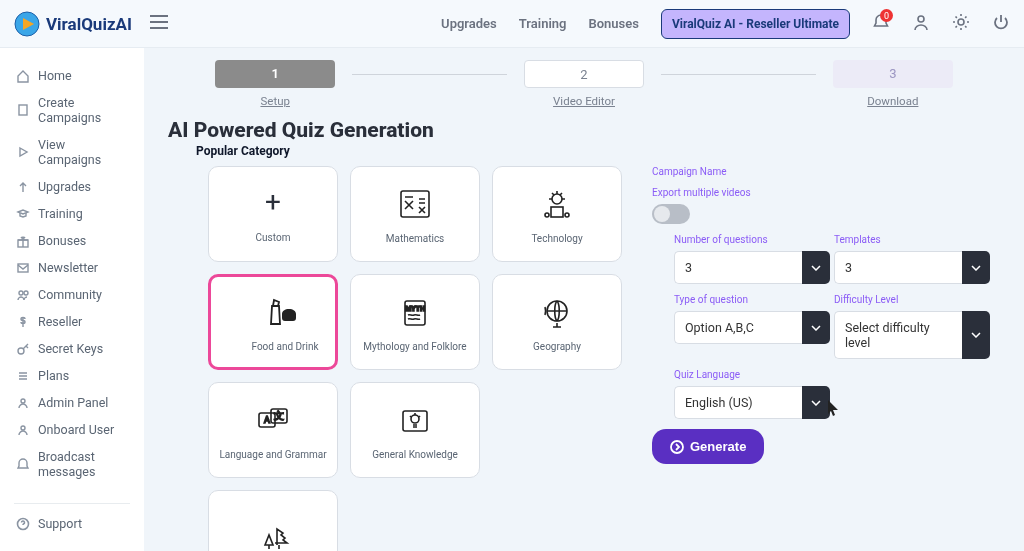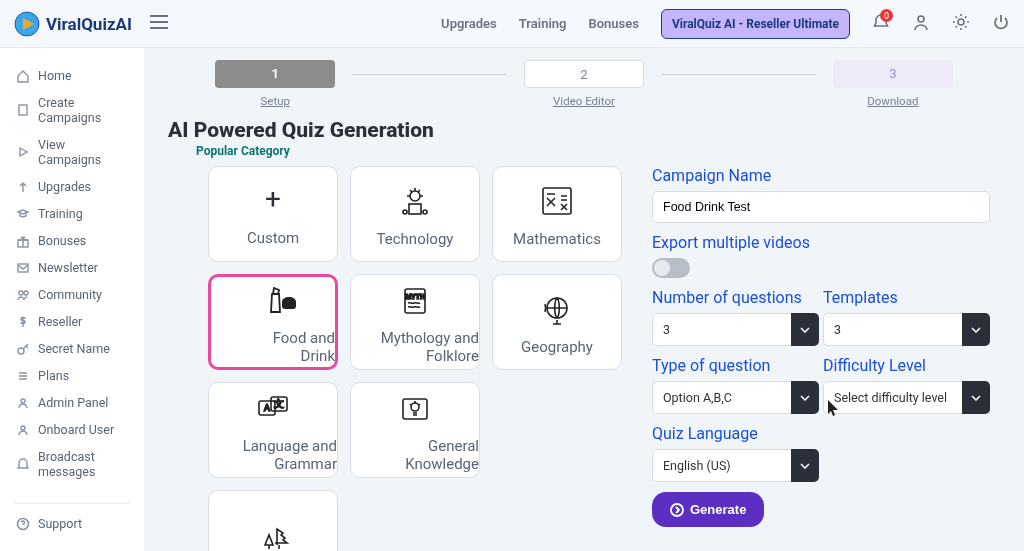--- a/index.html
+++ b/index.html
@@ -23,34 +23,34 @@
   .main { flex:1; padding:12px 24px; overflow:auto;}
   .stepper { display:flex; align-items:center; gap:0; margin:0 30px 10px 30px;}
   .step { flex:1; text-align:center;}
   .step-box { display:inline-block; width:120px; height:28px; line-height:28px; border-radius:4px; font-size:13px;}
   .step-1 .step-box { background:#8b8b8b; color:#fff; font-weight:600;}
   .step-2 .step-box { background:#fff; border:1px solid #d8dde4; color:#7a8290;}
   .step-3 .step-box { background:#ecebf7; color:#9b95c2;}
   .step-line { height:1px; background:#cfd4db; flex:1; margin-top:-20px;}
   .step-label { font-size:11.5px; color:#7a8290; margin-top:6px;text-decoration:underline;}
   h1.title { font-size:21px; font-weight:800; color:#2a2f3a; margin:8px 0 2px 0;}
-  .subtitle { font-size:12px; font-weight:700; color:#0f766e; margin-left:28px; margin-bottom:8px;}
+  .subtitle { font-size:12px; font-weight:700; color:#0f172a; margin-left:28px; margin-bottom:8px;}
   .content { display:flex; gap:30px;}
   .grid { display:grid; grid-template-columns: repeat(3, 130px); gap:12px; margin-left:40px;}
   .card { background:#fff; border:1.5px solid #d8dde4; border-radius:10px; height:96px; display:flex; flex-direction:column; align-items:center; justify-content:center; gap:6px; cursor:pointer;}
   .card.selected { border:3px solid #ec4899;padding-left:24px;}
   .card .icn { width:44px; height:44px; display:flex; align-items:center; justify-content:center;}
-  .card .lbl { font-size:15px; color:#5a6573; text-align:right; line-height:1.2;}
+  .card .lbl { font-size:10px; color:#5a6573; text-align:right; line-height:1.2;}
   .card.custom .plus { font-size:28px; color:#2a2f3a; font-weight:400;}
   .card.custom .lbl { margin-top:8px;}
   .form { flex:1; padding-right:10px;}
   .fgroup { margin-bottom:10px;}
-  .flabel { font-size:16px; color:#1d4ed8; margin-bottom:6px; display:block;}
+  .flabel { font-size:10px; color:#8b5cf6; margin-bottom:6px; display:block;}
   .finput { width:100%; border:1px solid #d8dde4; border-radius:5px; padding:8px 10px; font-size:12.5px; background:#fff;}
-  .row2 { display:flex; gap:4px;}
+  .row2 { display:flex; gap:4px;margin-left:22px;}
   .row2 .fgroup { flex:1;}
   .select-wrap { display:flex;}
   .select-wrap .val { flex:1; border:1px solid #d8dde4; border-right:none; border-radius:5px 0 0 5px; padding:8px 10px; font-size:12.5px; background:#fff;}
   .select-wrap .caret { width:28px; background:#2a2f3a; border-radius:0 5px 5px 0; display:flex; align-items:center; justify-content:center;}
   .toggle { width:38px; height:20px; background:#b8bec7; border-radius:10px; position:relative; cursor:pointer;}
   .toggle::after { content:""; position:absolute; left:2px; top:2px; width:16px; height:16px; background:#e6e9ed; border-radius:50%;}
   .gen-btn { background:#5a2fc2; color:#fff; border:none; border-radius:14px; padding:10px 18px; font-size:13px; font-weight:600; display:flex; align-items:center; gap:6px; cursor:pointer;}
   .cursor { position:absolute; left:826px; top:398px; pointer-events:none;}
 </style>
 </head>
@@ -163,21 +163,21 @@
           <svg width="14" height="14" fill="none" stroke="#8a94a2" stroke-width="1.4">
             <path d="M7 2v10M9 4c0-1-1-1.5-2-1.5S5 3 5 4s1 1.5 2 1.5 2 .5 2 1.5-1 1.5-2 1.5-2-.5-2-1.5"></path>
           </svg>
           <span>Reseller</span>
         </a>
       <a>
           <svg width="14" height="14" fill="none" stroke="#8a94a2" stroke-width="1.4">
             <circle cx="5" cy="9" r="3"></circle>
             <path d="M7 7l5-5M10 4l2 2"></path>
           </svg>
-          <span>Secret Name</span>
+          <span>Secret Keys</span>
         </a>
       <a>
           <svg width="14" height="14" fill="none" stroke="#8a94a2" stroke-width="1.4">
             <path d="M3 4h8M3 7h8M3 10h8"></path>
           </svg>
           <span>Plans</span>
         </a>
       <a>
           <svg width="14" height="14" fill="none" stroke="#8a94a2" stroke-width="1.4">
             <circle cx="7" cy="5" r="2"></circle>
@@ -234,38 +234,38 @@
     <div class="content">
 
       <div class="grid">
         <div class="card custom">
           <div class="plus">+</div>
           <div class="lbl">Custom</div>
         </div>
         <div class="card">
           <div class="icn">
               <svg width="40" height="40" fill="none" stroke="#222" stroke-width="1.6">
+                <rect x="6" y="6" width="28" height="26" rx="2"></rect>
+                <path d="M10 12h8M10 16l8 8M18 16l-8 8M24 14h6M24 18h6M24 22l6 6M30 22l-6 6"></path>
+              </svg>
+            </div>
+          <div class="lbl">Mathematics</div>
+        </div>
+        <div class="card">
+          <div class="icn">
+              <svg width="40" height="40" fill="none" stroke="#222" stroke-width="1.6">
                 <rect x="14" y="22" width="12" height="10"></rect>
                 <circle cx="20" cy="14" r="5"></circle>
                 <path d="M20 9V6M15 14h-3M25 14h3M17 10l-2-2M23 10l2-2"></path>
                 <circle cx="10" cy="30" r="2"></circle>
                 <circle cx="30" cy="30" r="2"></circle>
               </svg>
             </div>
           <div class="lbl">Technology</div>
         </div>
-        <div class="card">
-          <div class="icn">
-              <svg width="40" height="40" fill="none" stroke="#222" stroke-width="1.6">
-                <rect x="6" y="6" width="28" height="26" rx="2"></rect>
-                <path d="M10 12h8M10 16l8 8M18 16l-8 8M24 14h6M24 18h6M24 22l6 6M30 22l-6 6"></path>
-              </svg>
-            </div>
-          <div class="lbl">Mathematics</div>
-        </div>
         <div class="card selected">
           <div class="icn">
               <svg width="42" height="42" fill="#222">
                 <path d="M8 14h7l1 18H7zM9 14l1-6 5 2-1 4" fill="none" stroke="#222" stroke-width="1.8"></path>
                 <path d="M18 22c0-3 3-5 7-5s7 2 7 5H18zM18 24h14v2c0 2-1 3-3 3h-8c-2 0-3-1-3-3zM18 22h14v2H18z"></path>
               </svg>
             </div>
           <div class="lbl">Food and Drink</div>
         </div>
         <div class="card">
@@ -316,21 +316,20 @@
                 <path d="M12 30l4-10 4 10zM16 30v4M24 30V14l6 4-2 2 4 3-2 2 4 3H22M26 30v4"></path>
               </svg>
             </div>
           <div class="lbl"></div>
         </div>
       </div>
 
       <div class="form">
         <div class="fgroup">
           <label class="flabel">Campaign Name</label>
-          <input class="finput" value="Food Drink Test" style="">
         </div>
         <div class="fgroup">
           <label class="flabel">Export multiple videos</label>
           <div class="toggle"></div>
         </div>
         <div class="row2">
           <div class="fgroup">
             <label class="flabel">Number of questions</label>
             <div class="select-wrap">
               <div class="val">3</div>

